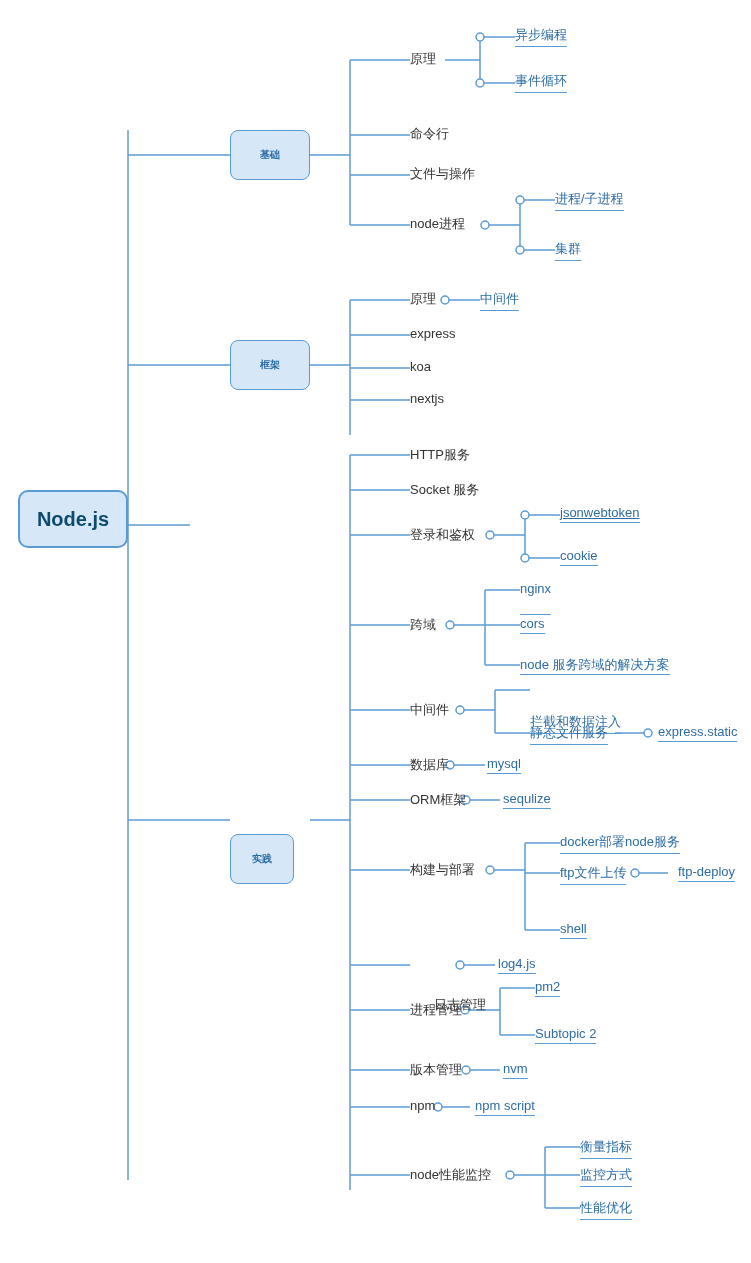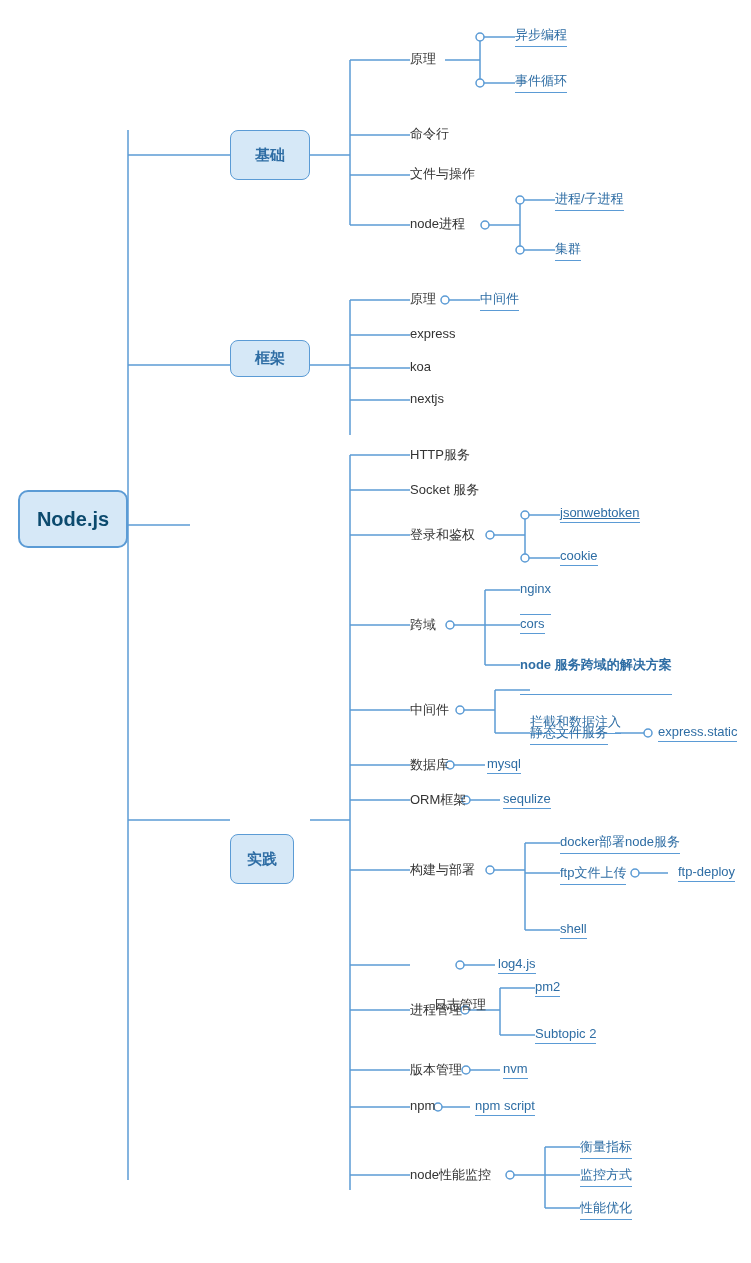--- a/index.html
+++ b/index.html
@@ -41,21 +41,21 @@
       border-radius: 10px;
       font-size: 20px;
       color: #0c4a6e;
     }
 
     .section-node {
       background: #d6e8f7;
       border: 1.5px solid #5b9bd5;
       border-radius: 8px;
       color: #2e6da4;
-      font-size: 15px;
+      font-size: 10px;
       padding: 6px 14px;
     }
 
     
     .label {
       position: absolute;
       color: #c0392b;
       font-size: 13px;
       white-space: nowrap;
     }
@@ -239,21 +239,21 @@
   </svg>
 
   <div class="node-box root-node">
     <span>Node.js</span>
   </div>
 
   <div class="node-box section-node" style="left:230px;top:130px;width:80px;height:50px;">
     <span>基础</span>
   </div>
 
-  <div class="node-box section-node" style="left:230px;top:340px;width:80px;height:37px;">
+  <div class="node-box section-node" style="left:230px;top:340px;width:80px;height:50px;">
     <span>框架</span>
   </div>
 
   <div class="node-box section-node" style="left:230px;top:834px;width:64px;height:50px;">
     <span>实践</span>
   </div>
 
   <div class="label label-dark" style="left:410px;top:50px;">
     <span>原理</span>
   </div>
@@ -330,21 +330,21 @@
   </div>
 
   <div class="label label-blue" style="left:520px;top:581px;border-bottom:1.5px solid #5b9bd5;padding-bottom:18px;">
     <span>nginx</span>
   </div>
 
   <div class="label label-blue" style="left:520px;top:616px;border-bottom:1.5px solid #5b9bd5;padding-bottom:2px;">
     <span>cors</span>
   </div>
 
-  <div class="label label-blue" style="left:520px;top:656px;border-bottom:1.5px solid #5b9bd5;padding-bottom:20px;font-weight:bold;">
+  <div class="label label-blue" style="left:520px;top:656px;border-bottom:1.5px solid #5b9bd5;padding-bottom:0;">
     <span>node 服务跨域的解决方案</span>
   </div>
 
   <div class="label label-dark" style="left:410px;top:701px;">
     <span>中间件</span>
   </div>
 
   <div class="label label-blue" style="left:530px;top:681px;border-bottom:1.5px solid #5b9bd5;padding-bottom:2px;margin-top:32px;">
     <span>拦截和数据注入</span>
   </div>

